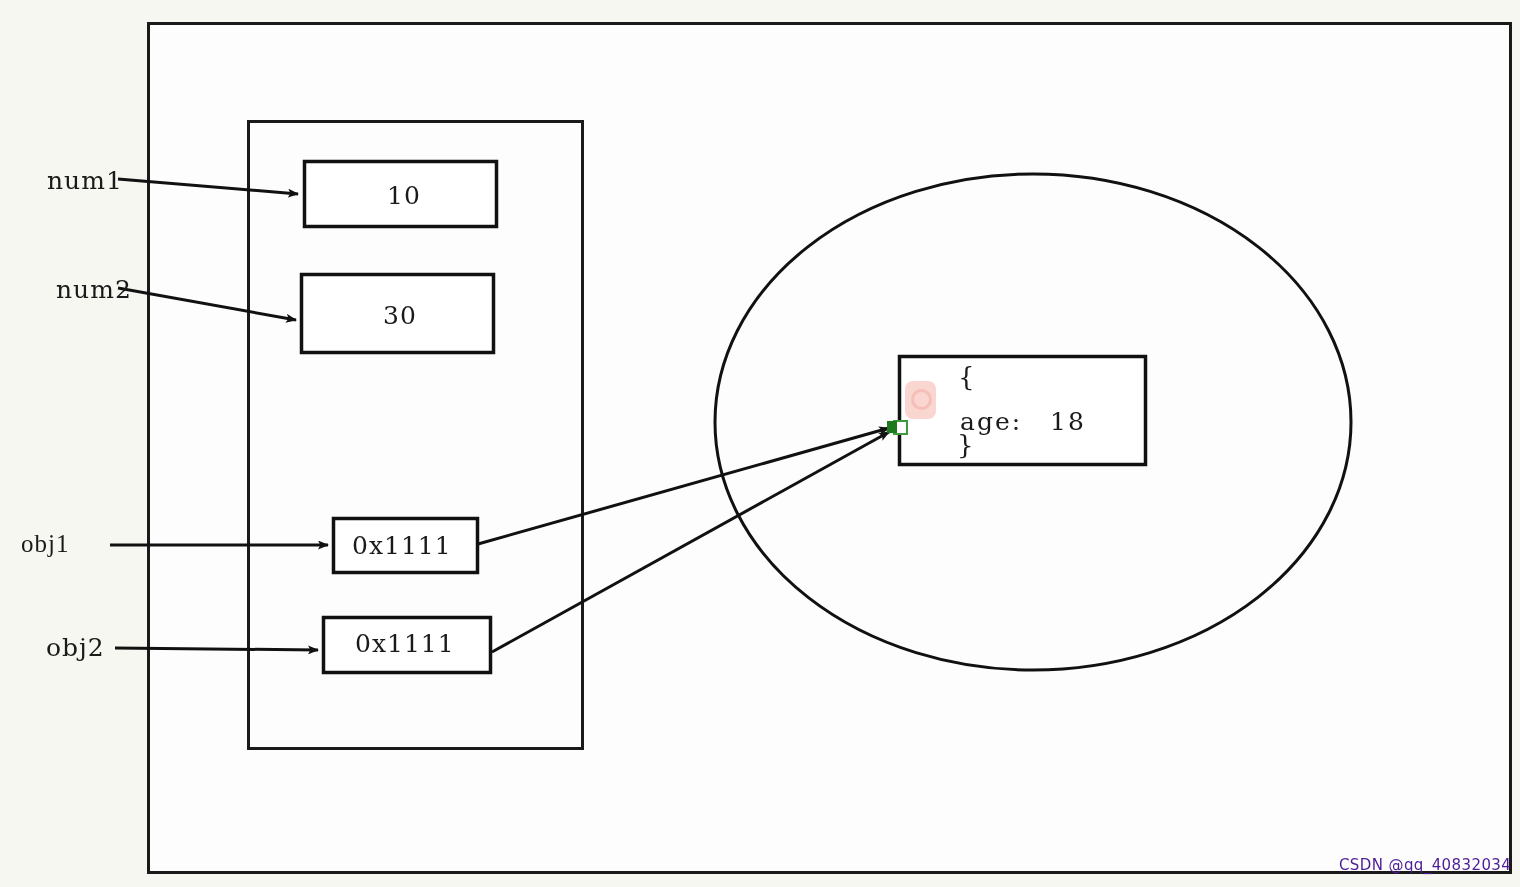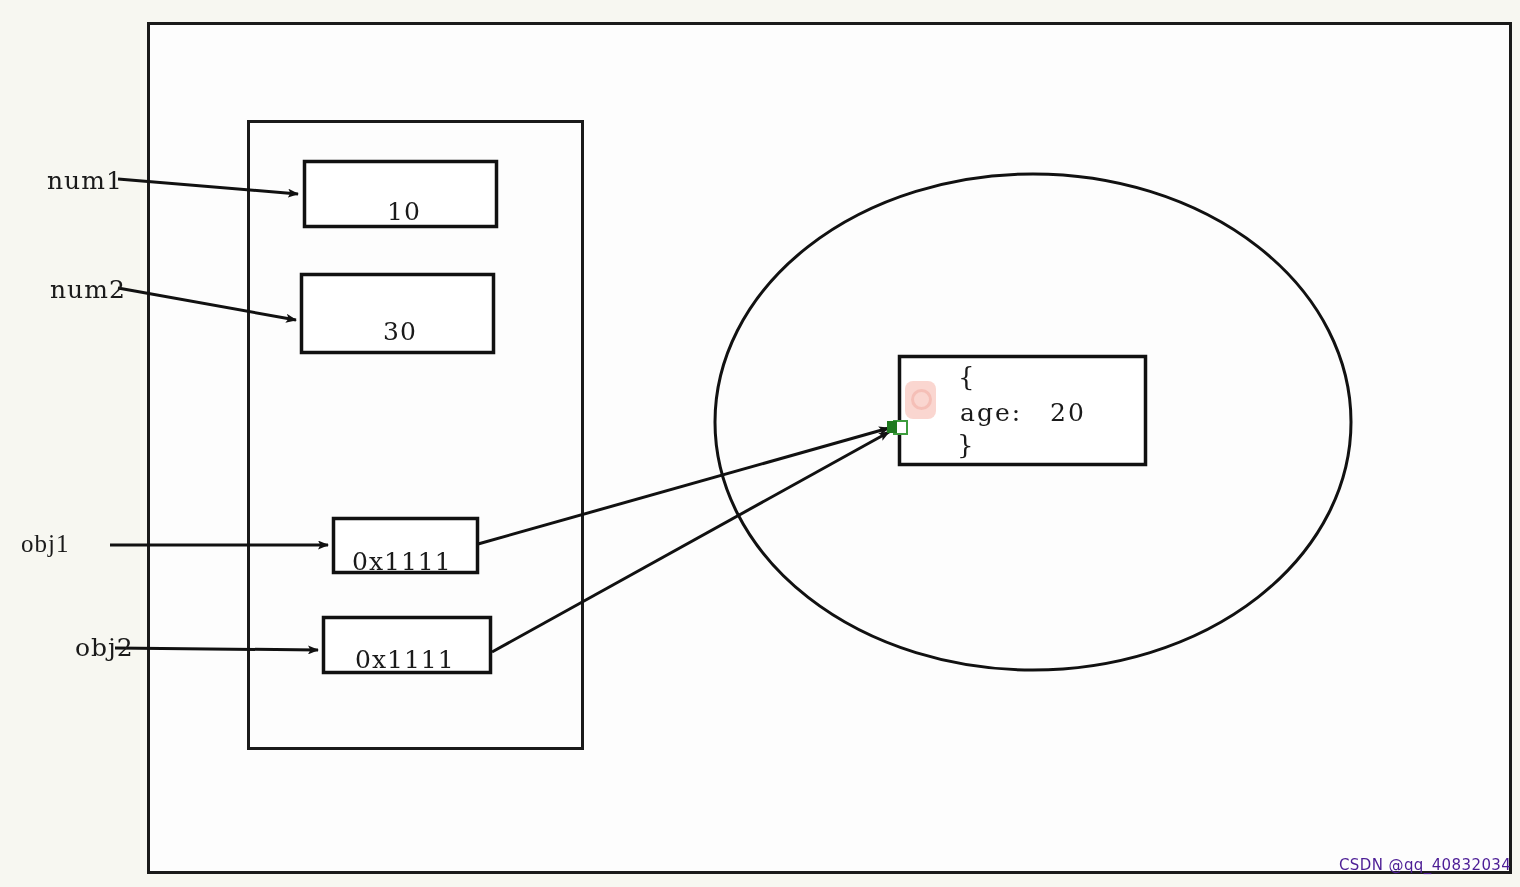--- a/index.html
+++ b/index.html
@@ -34,25 +34,25 @@
     font-family: "DejaVu Serif", "Liberation Serif", serif;
     letter-spacing: 0.5px;
   }
   .var-label {
     font-size: 25px;
     letter-spacing: 1px;
   }
   .cell-value {
     font-size: 25px;
     letter-spacing: 1px;
-    margin-top: 16px;
   }
   .heap-line {
     font-size: 25px;
     letter-spacing: 2px;
+    margin-top: 9px;
   }
   .brace {
     font-size: 26px;
   }
   .watermark-text {
     position: absolute;
     font-family: "DejaVu Sans", "Liberation Sans", sans-serif;
     font-size: 15px;
     color: #4c1d95;
     letter-spacing: 0.4px;
@@ -115,29 +115,29 @@
     <path d="M492,652 L889,432" fill="none" stroke="#111111" stroke-width="3" marker-end="url(#arrowhead)"></path>
   </svg>
 
   <div class="pink-blob" style="left:905px; top:381px; width:31px; height:38px;"></div>
   <div class="pink-blob-inner" style="left:911px; top:389px; width:15px; height:15px;"></div>
 
   <div class="green-marker" style="left:893px; top:420px; width:15px; height:15px;"></div>
   <div class="green-marker-core" style="left:887px; top:421px; width:10px; height:12px;"></div>
 
   <div class="txt var-label" style="left:47px; top:166px;">num1</div>
-  <div class="txt var-label" style="left:50px; top:275px;">num2</div>
+  <div class="txt var-label" style="left:56px; top:275px;">num2</div>
   <div class="txt var-label" style="left:21px; top:530px;font-family:Liberation Serif, serif;">obj1</div>
-  <div class="txt var-label" style="left:46px; top:633px;margin-left:29px;">obj2</div>
+  <div class="txt var-label" style="left:46px; top:633px;">obj2</div>
 
   <div class="txt cell-value" style="left:387px; top:181px;">10</div>
   <div class="txt cell-value" style="left:383px; top:301px;">30</div>
   <div class="txt cell-value" style="left:352px; top:531px;">0x1111</div>
   <div class="txt cell-value" style="left:355px; top:629px;">0x1111</div>
 
   <div class="txt brace" style="left:958px; top:362px;">{</div>
   <div class="txt heap-line" style="left:960px; top:398px;">age:</div>
-  <div class="txt heap-line" style="left:1050px; top:398px;">20</div>
+  <div class="txt heap-line" style="left:1050px; top:398px;">18</div>
   <div class="txt brace" style="left:957px; top:430px;">}</div>
 
   <div class="watermark-text" style="left:1339px; top:856px;">CSDN @qq_40832034</div>
 
 </div>
 
 </body></html>

